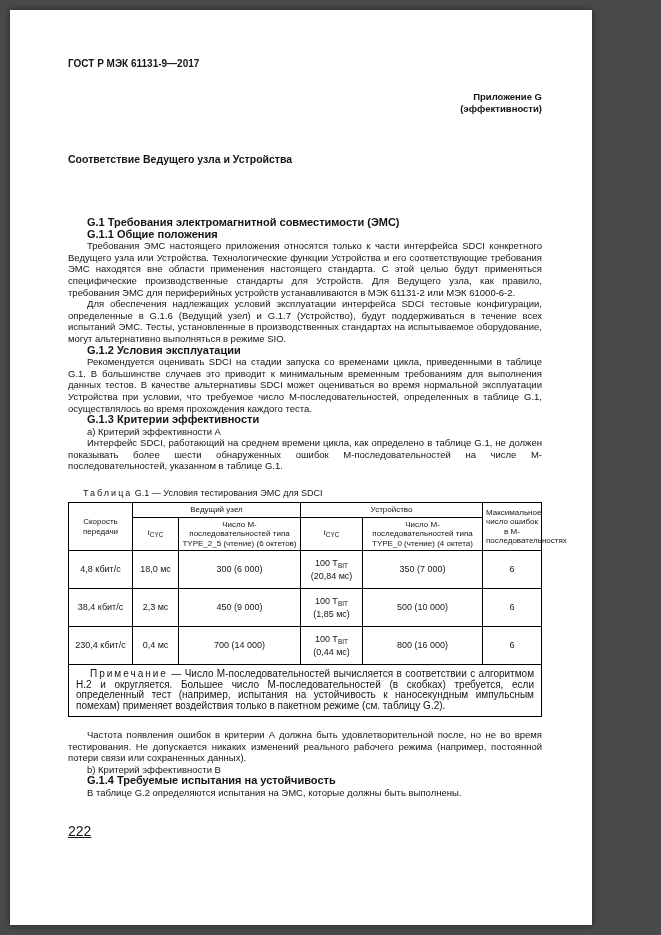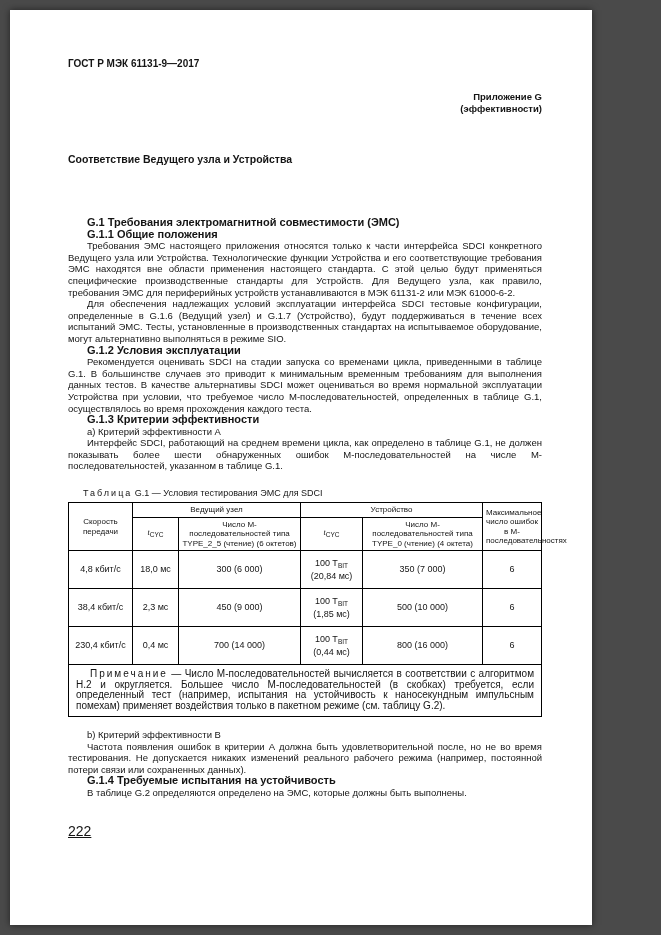--- a/index.html
+++ b/index.html
@@ -164,22 +164,22 @@
 
       <tr>
         <td colspan="6" class="note-cell">
           <span class="note-indent"></span><span class="note-label">Примечание</span> <span>—</span> <span>Число M-последовательностей вычисляется в соответствии с алгоритмом H.2 и округляется. Большее число M-последовательностей (в скобках) требуется, если определенный тест (например, испытания на устойчивость к наносекундным импульсным помехам) применяет воздействия только в пакетном режиме (см. таблицу G.2).</span>
         </td>
       </tr>
     </tbody>
       </table>
 
     <div class="after-table">
+      <p class="t">Частота появления ошибок в критерии A должна быть удовлетворительной после, но не во время тестирования. Не допускается никаких изменений реального рабочего режима (например, постоянной потери связи или сохраненных данных).</p>
       <p class="t">b) Критерий эффективности B</p>
-      <p class="t">Частота появления ошибок в критерии A должна быть удовлетворительной после, но не во время тестирования. Не допускается никаких изменений реального рабочего режима (например, постоянной потери связи или сохраненных данных).</p>
       <p class="h">G.1.4 Требуемые испытания на устойчивость</p>
-      <p class="t">В таблице G.2 определяются определено на ЭМС, которые должны быть выполнены.</p>
+      <p class="t">В таблице G.2 определяются испытания на ЭМС, которые должны быть выполнены.</p>
     </div>
 
     <div class="page-number">222</div>
 
   </div>
 </div>
 
 </body></html>

